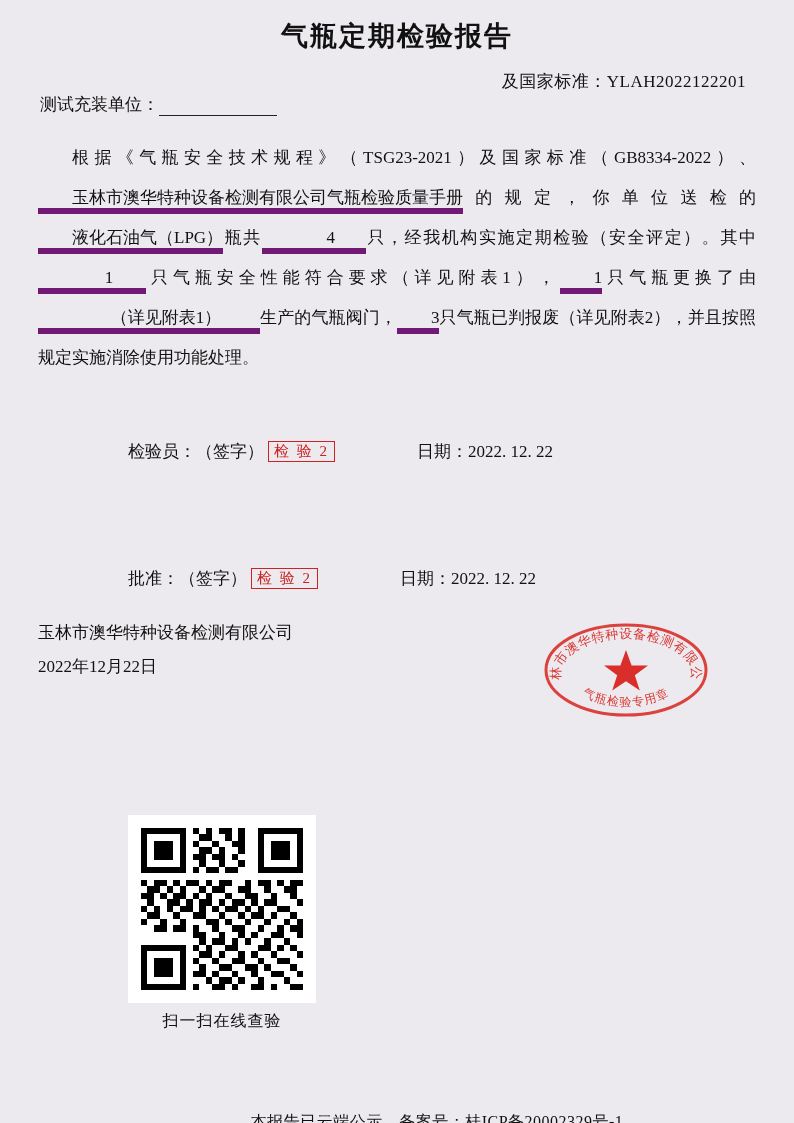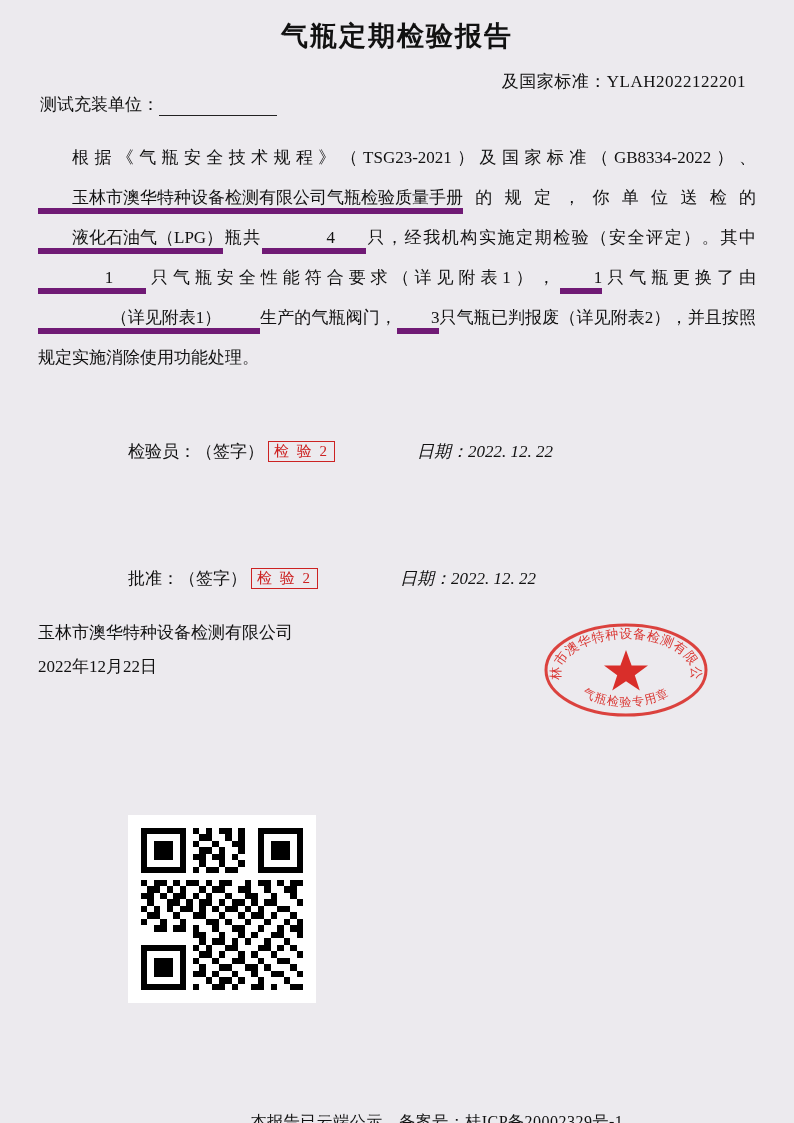--- a/index.html
+++ b/index.html
@@ -94,21 +94,20 @@
     font-size: 15px;
     padding: 1px 5px 2px 5px;
     margin: 0 4px;
     letter-spacing: 2px;
     line-height: 1.1;
     display: inline-block;
   }
   .sign-date {
     margin-left: 78px;
     white-space: nowrap;
-    font-style: italic;
   }
   .company-block {
     margin-top: 26px;
     text-align: left;
     font-size: 17px;
     line-height: 34px;
     padding-right: 42px;
     position: relative;
   }
   .seal {
@@ -358,17 +357,18 @@
         <rect x="20" y="25" width="1" height="1"></rect>
           <rect x="24" y="25" width="1" height="1"></rect>
         <rect x="10" y="26" width="1" height="1"></rect>
           <rect x="13" y="26" width="2" height="1"></rect>
           <rect x="16" y="26" width="1" height="1"></rect>
         <rect x="19" y="26" width="2" height="1"></rect>
           <rect x="22" y="26" width="1" height="1"></rect>
           <rect x="25" y="26" width="2" height="1"></rect>
       </g>
     </svg>
+    <div class="qr-caption">扫一扫在线查验</div>
   </div>
 
   <div class="footer">本报告已云端公示，备案号：桂ICP备20002329号-1</div>
 
 </div>
 
 </body></html>

